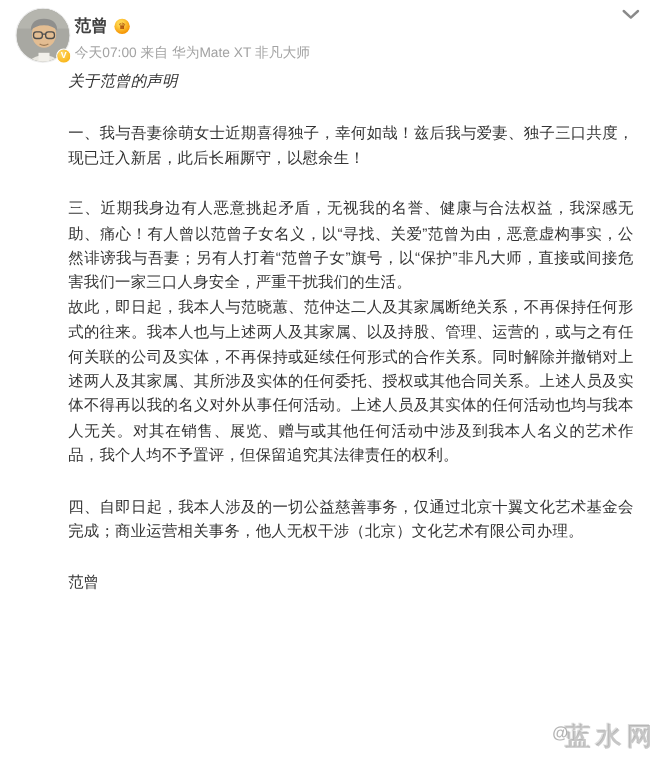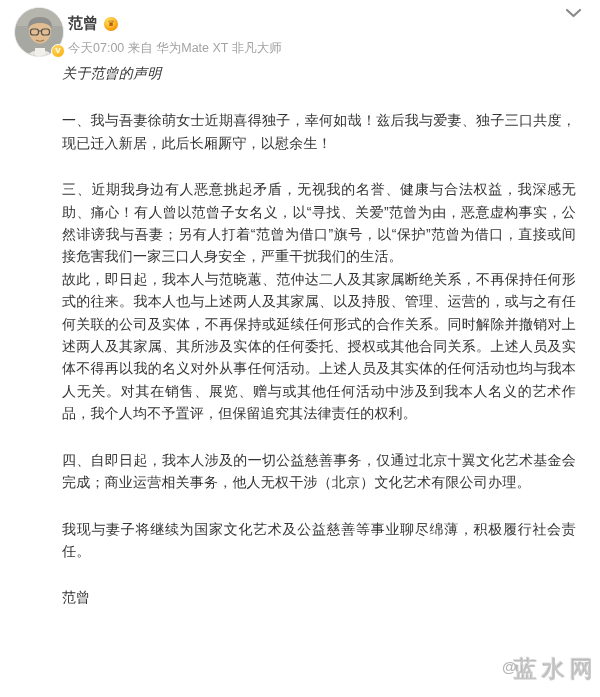--- a/index.html
+++ b/index.html
@@ -113,24 +113,23 @@
     <span class="menu-chevron">
       <svg width="17" height="11" viewBox="0 0 17 11">
         <polyline points="2,2 8.5,8 15,2" fill="none" stroke="#8a8a8a" stroke-width="2.2" stroke-linecap="round" stroke-linejoin="round"></polyline>
       </svg>
     </span>
   </div>
 
   <div class="content">
     <p class="title">关于范曾的声明</p>
     <p>一、我与吾妻徐萌女士近期喜得独子，幸何如哉！兹后我与爱妻、独子三口共度，现已迁入新居，此后长厢厮守，以慰余生！</p>
-    <p class="joined-top">三、近期我身边有人恶意挑起矛盾，无视我的名誉、健康与合法权益，我深感无助、痛心！有人曾以范曾子女名义，以“寻找、关爱”范曾为由，恶意虚构事实，公然诽谤我与吾妻；另有人打着“范曾为借口”旗号，以“保护”范曾为借口，直接或间接危害我们一家三口人身安全，严重干扰我们的生活。</p>
+    <p class="joined-top">三、近期我身边有人恶意挑起矛盾，无视我的名誉、健康与合法权益，我深感无助、痛心！有人曾以范曾子女名义，以“寻找、关爱”范曾为由，恶意虚构事实，公然诽谤我与吾妻；另有人打着“范曾子女”旗号，以“保护”非凡大师，直接或间接危害我们一家三口人身安全，严重干扰我们的生活。</p>
     <p class="joined-bottom">故此，即日起，我本人与范晓蕙、范仲达二人及其家属断绝关系，不再保持任何形式的往来。我本人也与上述两人及其家属、以及持股、管理、运营的，或与之有任何关联的公司及实体，不再保持或延续任何形式的合作关系。同时解除并撤销对上述两人及其家属、其所涉及实体的任何委托、授权或其他合同关系。上述人员及实体不得再以我的名义对外从事任何活动。上述人员及其实体的任何活动也均与我本人无关。对其在销售、展览、赠与或其他任何活动中涉及到我本人名义的艺术作品，我个人均不予置评，但保留追究其法律责任的权利。</p>
     <p>四、自即日起，我本人涉及的一切公益慈善事务，仅通过北京十翼文化艺术基金会完成；商业运营相关事务，他人无权干涉（北京）文化艺术有限公司办理。</p>
-    <p>我现与妻子将继续为国家文化艺术及公益慈善等事业聊尽绵薄，积极履行社会责任。</p>
 
     <div class="signature">
       <div class="sig-name">范曾</div>
 
     </div>
   </div>
 
   <div class="watermark">
     <span class="wm-main">蓝水网</span>
     <span class="wm-overlay">@</span>

